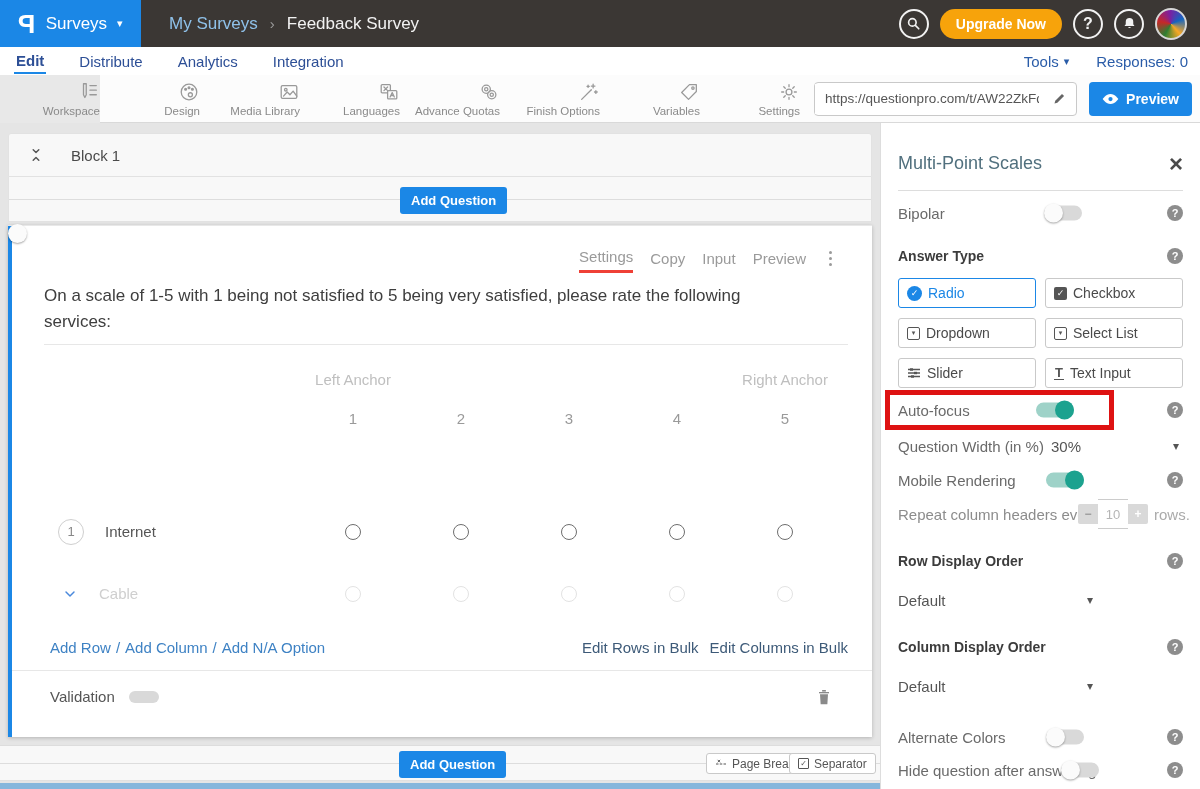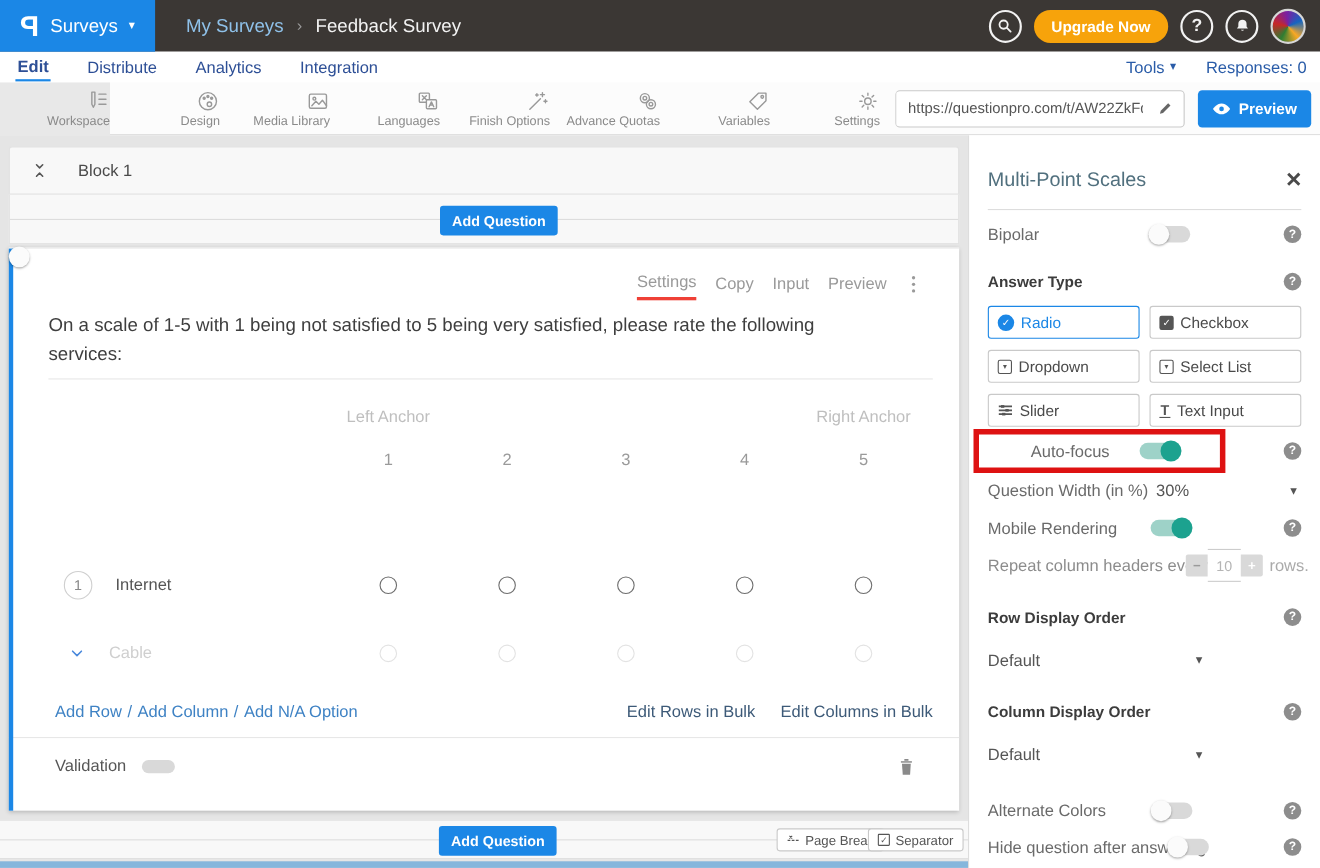--- a/index.html
+++ b/index.html
@@ -72,21 +72,21 @@
   .m-rowlabel .rname { margin-left:21px; font-size:15px; color:#555; }
   .row-cable .rname { color:#cfcfcf; }
   .chev-wrap { margin-left:18px; display:flex; cursor:pointer; }
   .m-cell { display:flex; align-items:center; justify-content:center; height:34px; }
   .radio { width:16px; height:16px; border-radius:50%; border:1.5px solid #6e6e6e; background:#fff; cursor:pointer; }
   .radio.ghost { border-color:#e3e3e3; }
 
   .links-row { display:flex; align-items:center; margin:28px 24px 0 42px; font-size:15px; }
   .blue-link { color:#3e82c4; cursor:pointer; }
   .lsep { color:#3e82c4; margin:0 5px; }
-  .bulk-links { margin-left:auto; display:flex; gap:23px; }
+  .bulk-links { margin-left:auto; display:flex; gap:11px; }
   .bulk-link { color:#3d5a78; cursor:pointer; }
 
   .validation-row { display:flex; align-items:center; margin:14px 0 0 0; border-top:1px solid #e7e7e7; padding:17px 40px 0 42px; }
   .validation-row .vlabel { font-size:15px; color:#555; margin-right:14px; }
   .trash { margin-left:auto; cursor:pointer; display:flex; }
 
   .footer-band { position:relative; margin-top:8px; width:880px; height:36px; background:#f8f8f8; border-top:1px solid #ddd; border-bottom:1px solid #e0e0e0; }
   .footer-addq { position:absolute; left:399px; top:5px; background:#1B87E6; color:#fff; border:none; border-radius:3px; font-size:13px; font-weight:700; padding:6px 11px; cursor:pointer; }
   .mini-btn { position:absolute; top:7px; height:21px; background:#fff; border:1px solid #c9c9c9; border-radius:3px; font-size:12px; color:#555; display:flex; align-items:center; gap:5px; padding:0 8px; cursor:pointer; }
   .pb-btn { left:706px; }
@@ -115,21 +115,21 @@
   .atype-grid { margin-top:14px; display:grid; grid-template-columns:138px 138px; gap:10px 9px; }
   .abtn { height:30px; border:1px solid #c9c9c9; border-radius:3px; background:#fff; display:flex; align-items:center; padding-left:8px; gap:6px; font-size:14px; color:#4a4a4a; cursor:pointer; }
   .abtn.selected { border:1.5px solid #1B87E6; color:#1B87E6; }
   .ico-radio { width:15px; height:15px; border-radius:50%; background:#1B87E6; color:#fff; font-size:9px; display:flex; align-items:center; justify-content:center; }
   .ico-check { width:13px; height:13px; border-radius:2px; background:#555; color:#fff; font-size:9px; display:flex; align-items:center; justify-content:center; }
   .ico-drop { width:13px; height:13px; border:1.6px solid #555; border-radius:2px; color:#555; font-size:7px; display:flex; align-items:center; justify-content:center; }
   .ico-text { font-size:13px; font-weight:700; color:#555; border-bottom:1.6px solid #555; line-height:1.05; padding:0 1px; }
 
   .af-wrap { position:relative; margin-top:2px; height:40px; }
   .red-box { position:absolute; left:-13px; top:0; width:229px; height:40px; border:5px solid #DE1212; display:flex; align-items:center; padding-left:8px; }
-  .af-row { position:static; display:flex; align-items:center; width:100%; height:100%;margin-left:39px; }
+  .af-row { position:static; display:flex; align-items:center; width:100%; height:100%; }
   .red-box .tg { left:146px; }
 
   .qw-row { margin-top:7px; }
   .qw-val { position:absolute; left:153px; font-size:15px; color:#555; }
   .sel-caret { color:#555; font-size:12px; }
   .qw-caret { position:absolute; right:4px; cursor:pointer; }
   .mr-row { margin-top:16px;align-items:flex-end; }
   .rep-row { margin-top:15px; height:20px; }
   .rep-row .slabel { color:#8c8c8c; }
   .stepper { position:absolute; left:180px; top:50%; transform:translateY(-50%); display:flex; align-items:center; }
@@ -228,35 +228,35 @@
       <svg class="ticon" width="22" height="22" viewBox="0 0 24 24">
           <rect x="3.5" y="4" width="10" height="9" rx="1"></rect>
           <path d="M6.5 6.5l4 4M10.5 6.5l-4 4"></path>
           <rect x="10.5" y="10.5" width="10" height="9" rx="1" fill="#fcfcfc"></rect>
           <path d="M13.2 17.5l2.3-4.8 2.3 4.8M14 15.8h3"></path>
         </svg>
       <span class="lbl">Languages</span>
     </div>
     <div class="titem">
       <svg class="ticon" width="22" height="22" viewBox="0 0 24 24">
+          <circle cx="9" cy="9" r="4.5"></circle>
+          <circle cx="15" cy="15" r="4.5"></circle>
+          <circle cx="9" cy="9" r="1.8"></circle>
+          <circle cx="15" cy="15" r="1.8"></circle>
+        </svg>
+      <span class="lbl">Advance Quotas</span>
+    </div>
+    <div class="titem">
+      <svg class="ticon" width="22" height="22" viewBox="0 0 24 24">
           <path d="M4 20L14.5 9.5"></path>
           <path d="M16.5 3.5v4M14.5 5.5h4"></path>
           <path d="M19.5 10.5v3M18 12h3"></path>
           <path d="M11 4.5v2.5M9.8 5.8h2.5"></path>
         </svg>
       <span class="lbl">Finish Options</span>
-    </div>
-    <div class="titem">
-      <svg class="ticon" width="22" height="22" viewBox="0 0 24 24">
-          <circle cx="9" cy="9" r="4.5"></circle>
-          <circle cx="15" cy="15" r="4.5"></circle>
-          <circle cx="9" cy="9" r="1.8"></circle>
-          <circle cx="15" cy="15" r="1.8"></circle>
-        </svg>
-      <span class="lbl">Advance Quotas</span>
     </div>
     <div class="titem">
       <svg class="ticon" width="22" height="22" viewBox="0 0 24 24">
           <path d="M12.5 4H20v7.5L11.5 20 4 12.5z"></path>
           <circle cx="16.3" cy="7.7" r="1.3"></circle>
         </svg>
       <span class="lbl">Variables</span>
     </div>
     <div class="titem">
       <svg class="ticon" width="22" height="22" viewBox="0 0 24 24">

